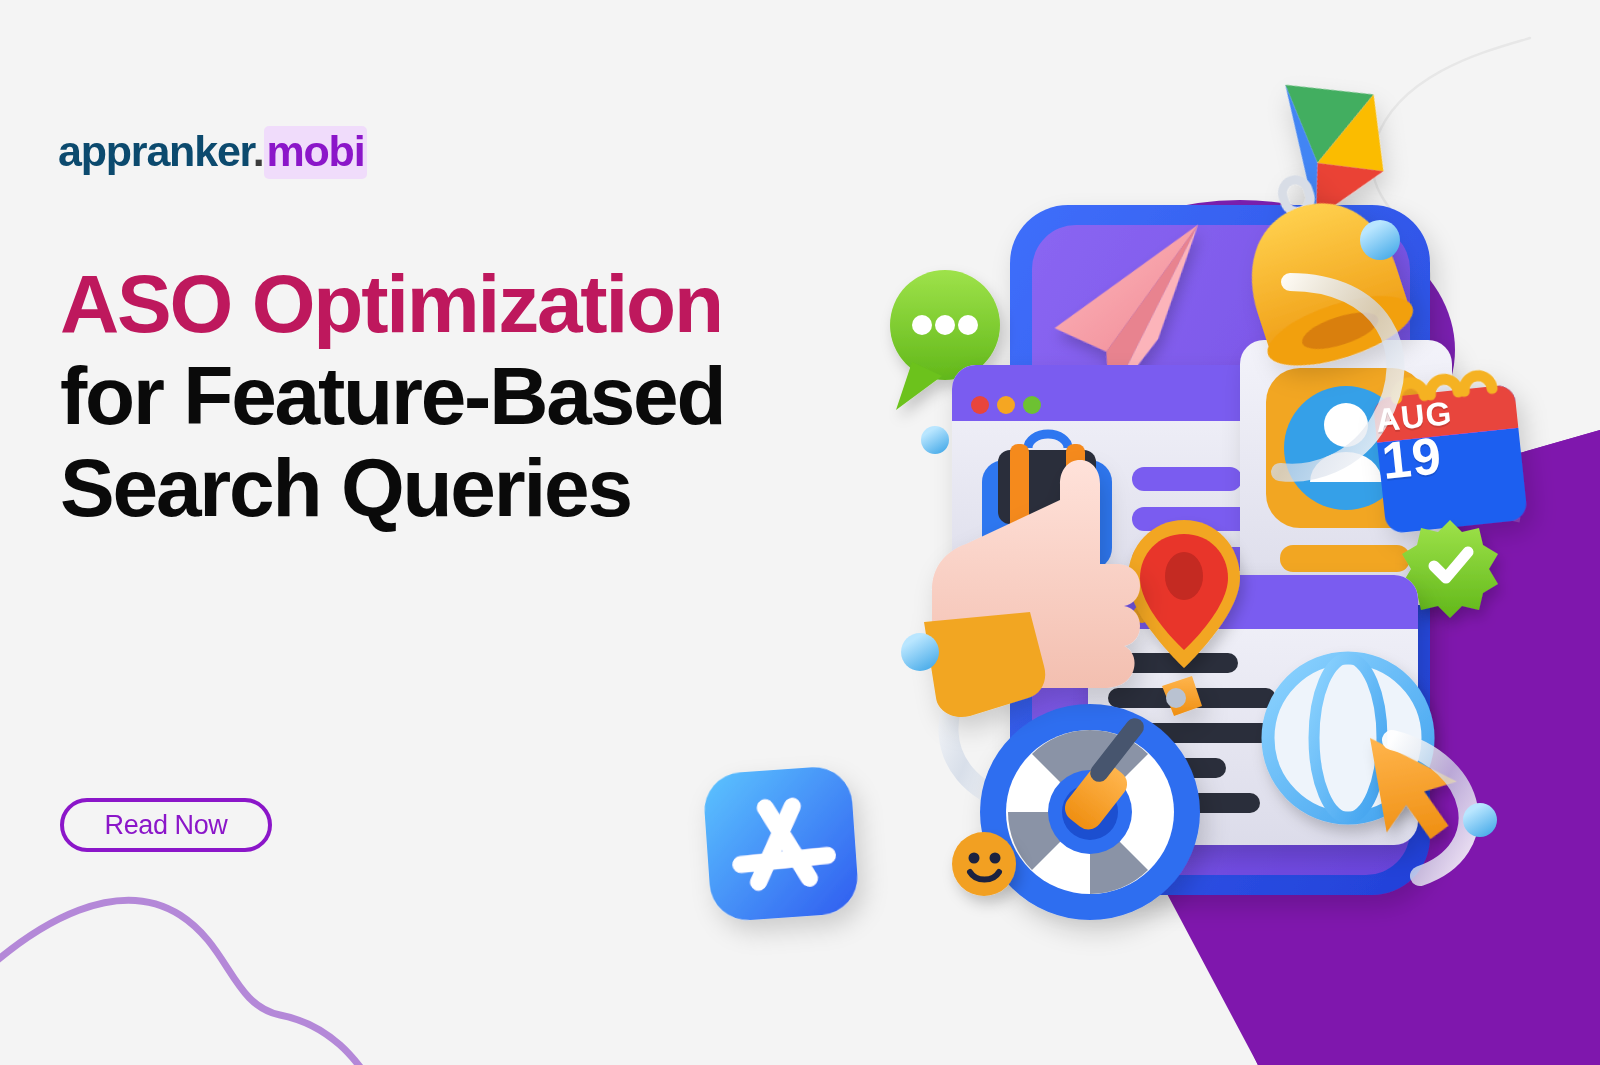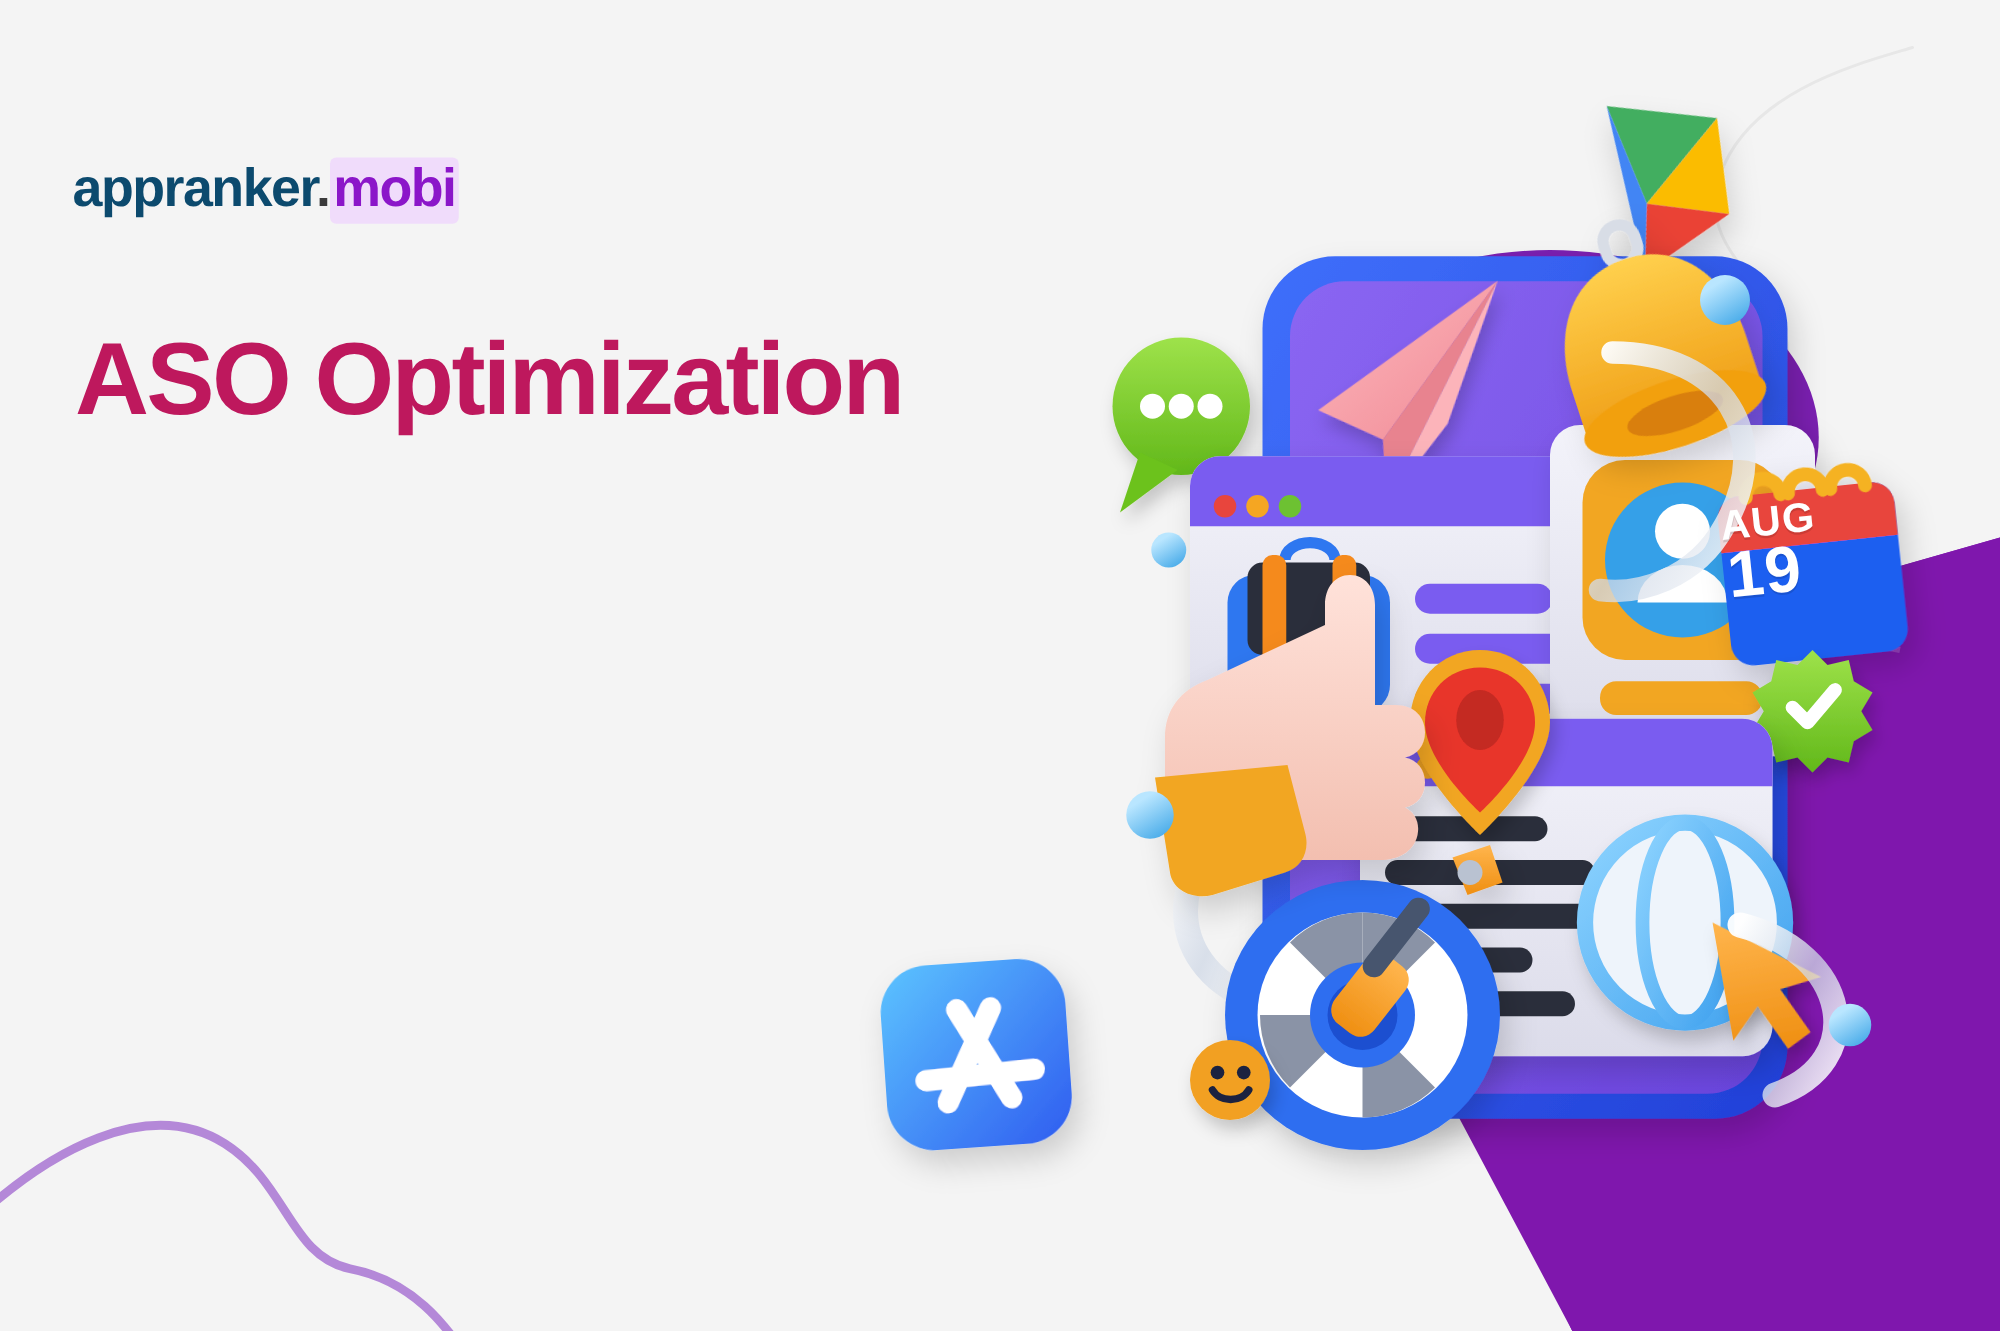--- a/index.html
+++ b/index.html
@@ -130,22 +130,24 @@
   <svg class="bottom-wave" viewBox="0 0 420 220" aria-hidden="true">
     <path d="M-10,130 C60,62 140,22 200,60 C250,92 252,150 300,160 C352,170 378,208 392,228" fill="none" stroke="#b488d8" stroke-width="7" stroke-linecap="round"></path>
   </svg>
 
   <div class="logo">
     <span class="word">appranker</span><span class="dot">.</span><span class="tld" style="color: rgb(139, 22, 201); background: rgb(240, 220, 251);">mobi</span>
   </div>
 
   <h1 class="headline">
     <span class="accent" style="color: #be185d;">ASO Optimization</span>
+    <span class="rest">for Feature-Based Search Queries</span>
   </h1>
 
+  <button class="cta" style="border-color: rgb(139, 22, 201); color: rgb(139, 22, 201);">Read Now</button>
 
   <div class="hero">
     <svg viewBox="0 0 920 1000" aria-hidden="true">
       <defs>
         <linearGradient id="gFrame" x1="0" y1="0" x2="1" y2="1">
           <stop offset="0" stop-color="#3f6ffb"></stop>
             <stop offset="1" stop-color="#2240d8"></stop>
         </linearGradient>
         <linearGradient id="gScreen" x1="0" y1="0" x2="1" y2="1">
           <stop offset="0" stop-color="#8a66f2"></stop>

